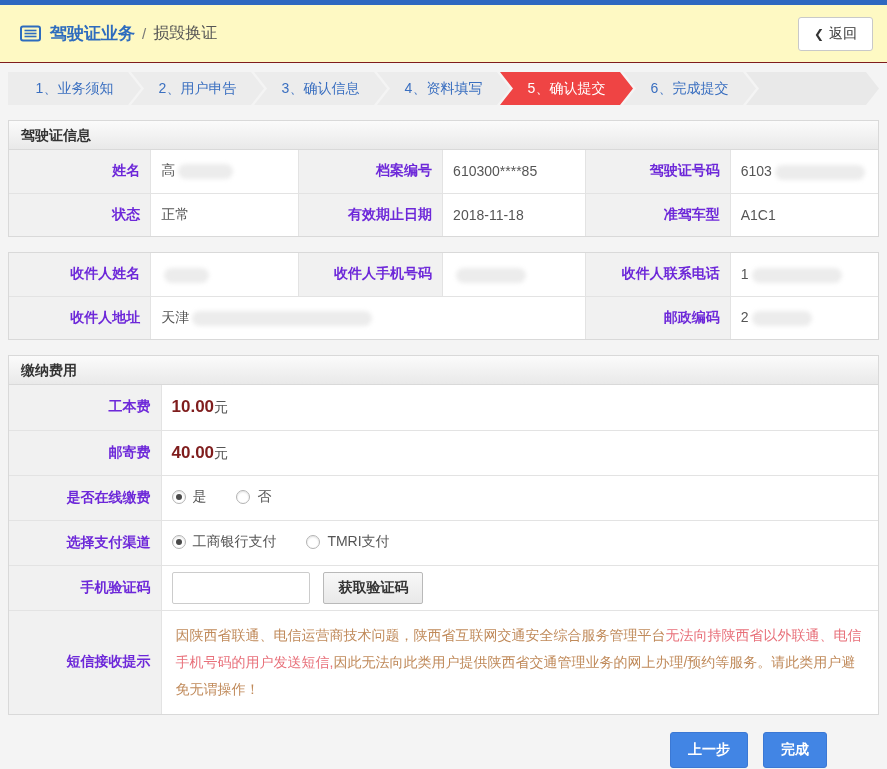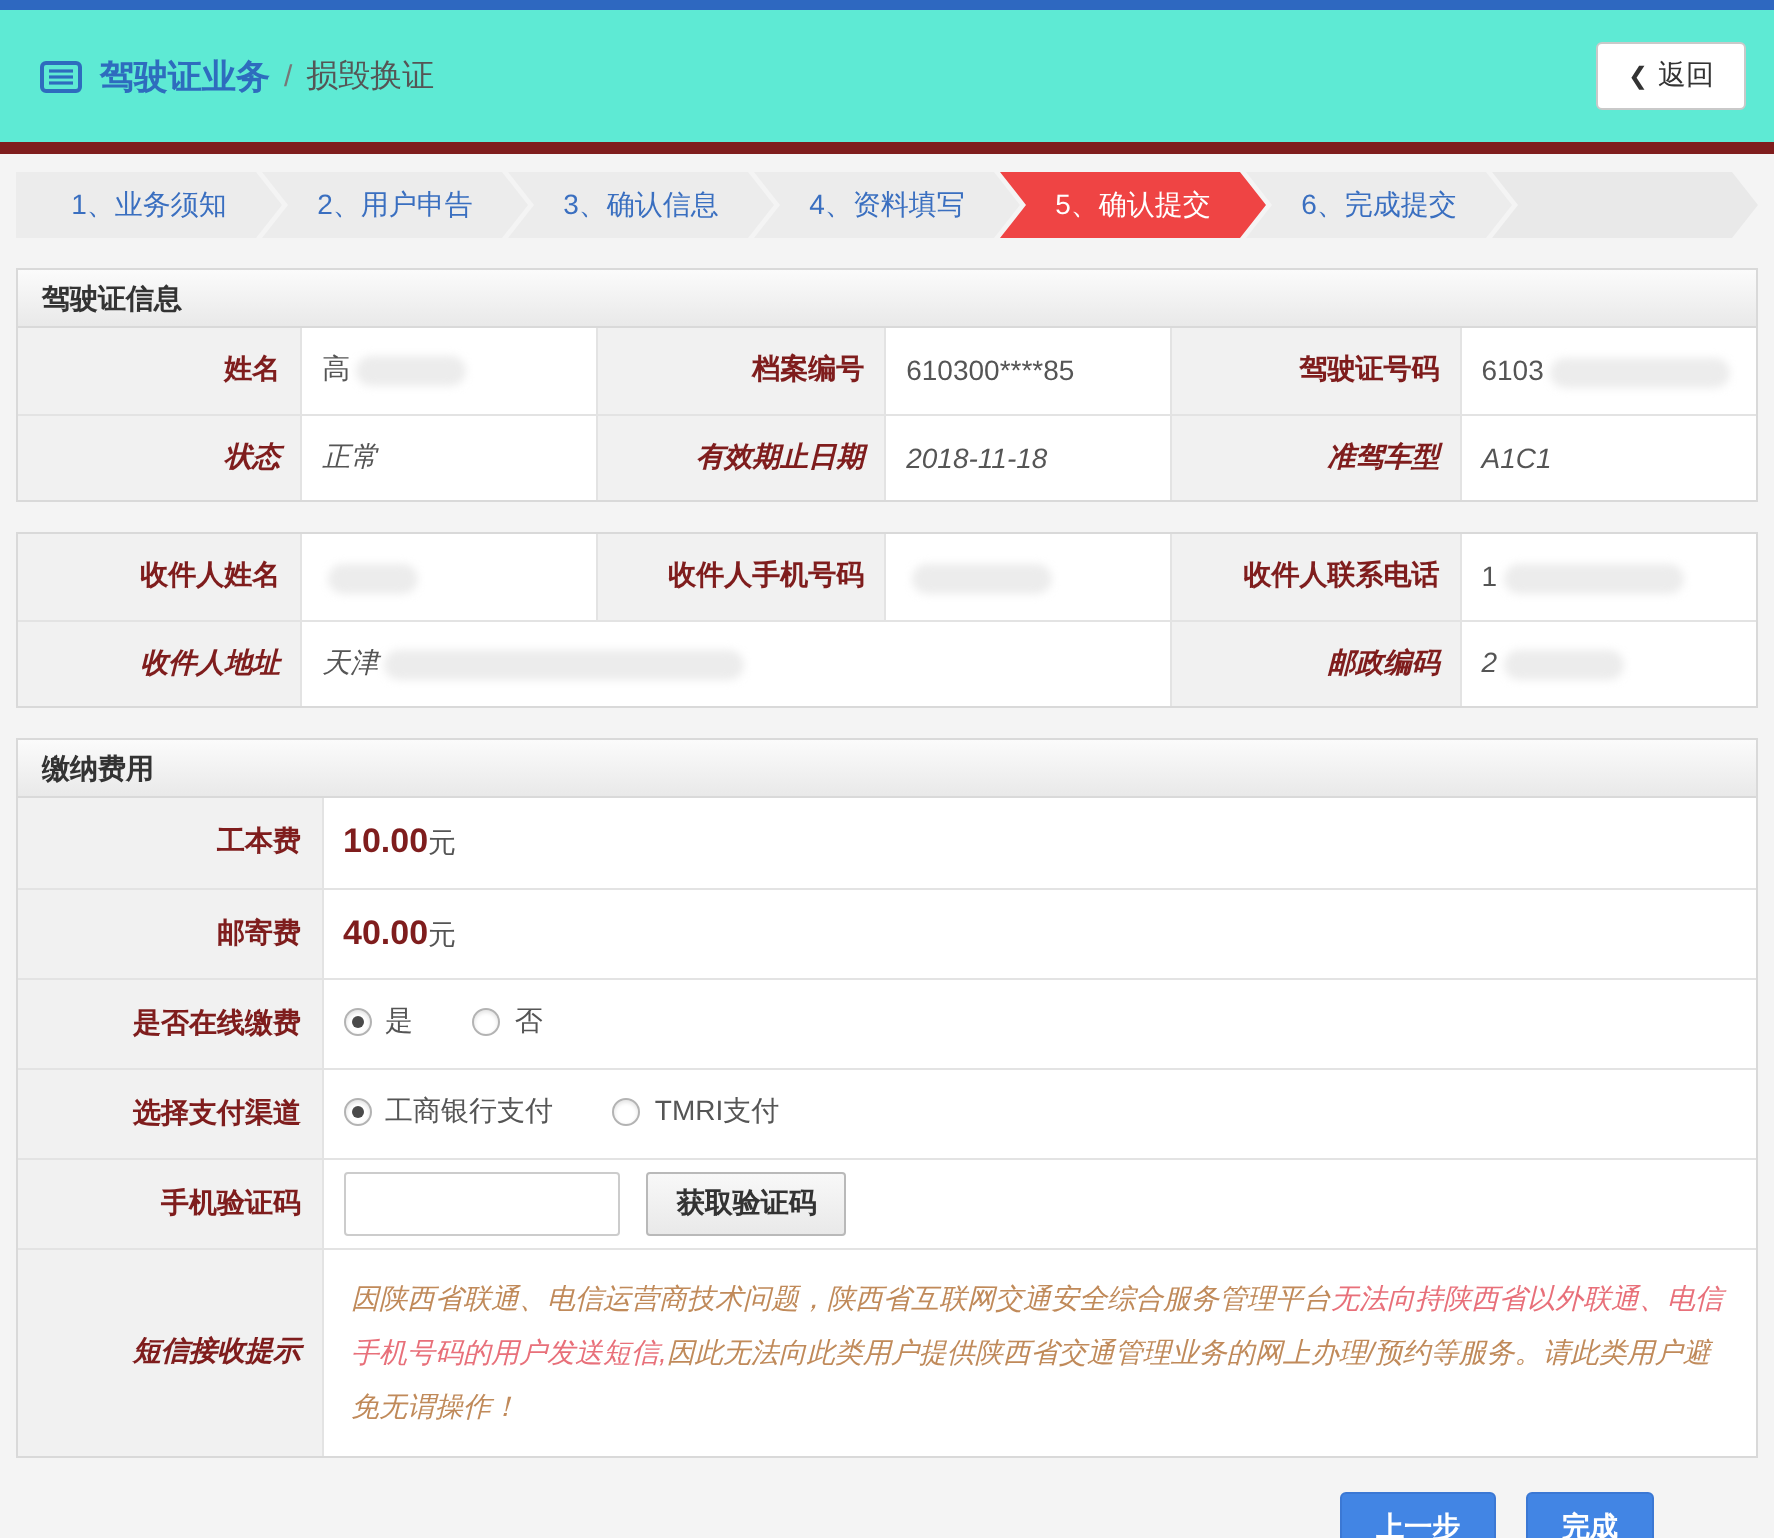--- a/index.html
+++ b/index.html
@@ -7,22 +7,22 @@
   html,body { margin:0; padding:0; }
   body {
     width:887px; height:769px; overflow:hidden;
     background:#f4f4f4;
     font-family:"Liberation Sans","DejaVu Sans",sans-serif;
     font-size:14px; color:#555;
   }
   
   .topbar { height:5px; background:#2e68c0; }
   .header {
-    background:#5eead4; border-bottom:6px solid #7f1d1d;
-    height:72px; display:flex; align-items:center; padding:0 14px 0 20px;
+    background:#fef9c3; border-bottom:1px solid #7f1d1d;
+    height:58px; display:flex; align-items:center; padding:0 14px 0 20px;
   }
   .header .doc-icon { display:inline-flex; margin-right:9px; }
   .header-title { color:#2e6cbe; font-size:17px; font-weight:bold; }
   .header-divider { color:#777; font-size:15px; margin:0 7px; }
   .header-subtitle { color:#555; font-size:16px; }
   .back-btn {
     margin-left:auto; background:#fff; border:1px solid #c9c9c9; border-radius:3px;
     padding:7px 15px; font-size:14px; color:#333; cursor:pointer;
     font-family:inherit; display:flex; align-items:center; gap:5px;
   }
@@ -45,22 +45,22 @@
   .section { margin:15px 8px 0 8px; background:#fff; border:1px solid #d9d9d9; }
   .section-header {
     height:29px; line-height:29px; padding:0 12px;
     background:linear-gradient(#fbfbfb,#e9e9e9);
     border-bottom:1px solid #d9d9d9;
     font-weight:bold; font-size:14px; color:#333;
   }
   table { width:100%; border-collapse:collapse; table-layout:fixed; }
   td { border:1px solid #e3e3e3; height:43px; font-size:14px; padding:0 10px; overflow:hidden; }
   td:first-child { border-left:none; } td:last-child { border-right:none; }
-  tr:first-child td { border-top:none; } tr:last-child td { border-bottom:none;font-style:italic; }
-  td.lbl { background:#f1f1f1; text-align:right; font-weight:bold; color:#7f1d1d; }
+  tr:first-child td { border-top:none; } tr:last-child td { border-bottom:none; }
+  td.lbl { background:#f1f1f1; text-align:right; font-weight:bold; color:#6d28d9; }
   td.val { color:#555; background:#fff; }
   
   .fees-table td { height:45px; }
   .fees-table td.lbl { width:152px; }
   .amount { color:#7f1d1d; font-size:17px; font-weight:bold; }
   .unit { color:#555; font-size:14px; }
   
   .opt { display:inline-flex; align-items:center; margin-right:26px; cursor:pointer; }
   .radio {
     width:14px; height:14px; border-radius:50%; border:1px solid #b3b3b3;

